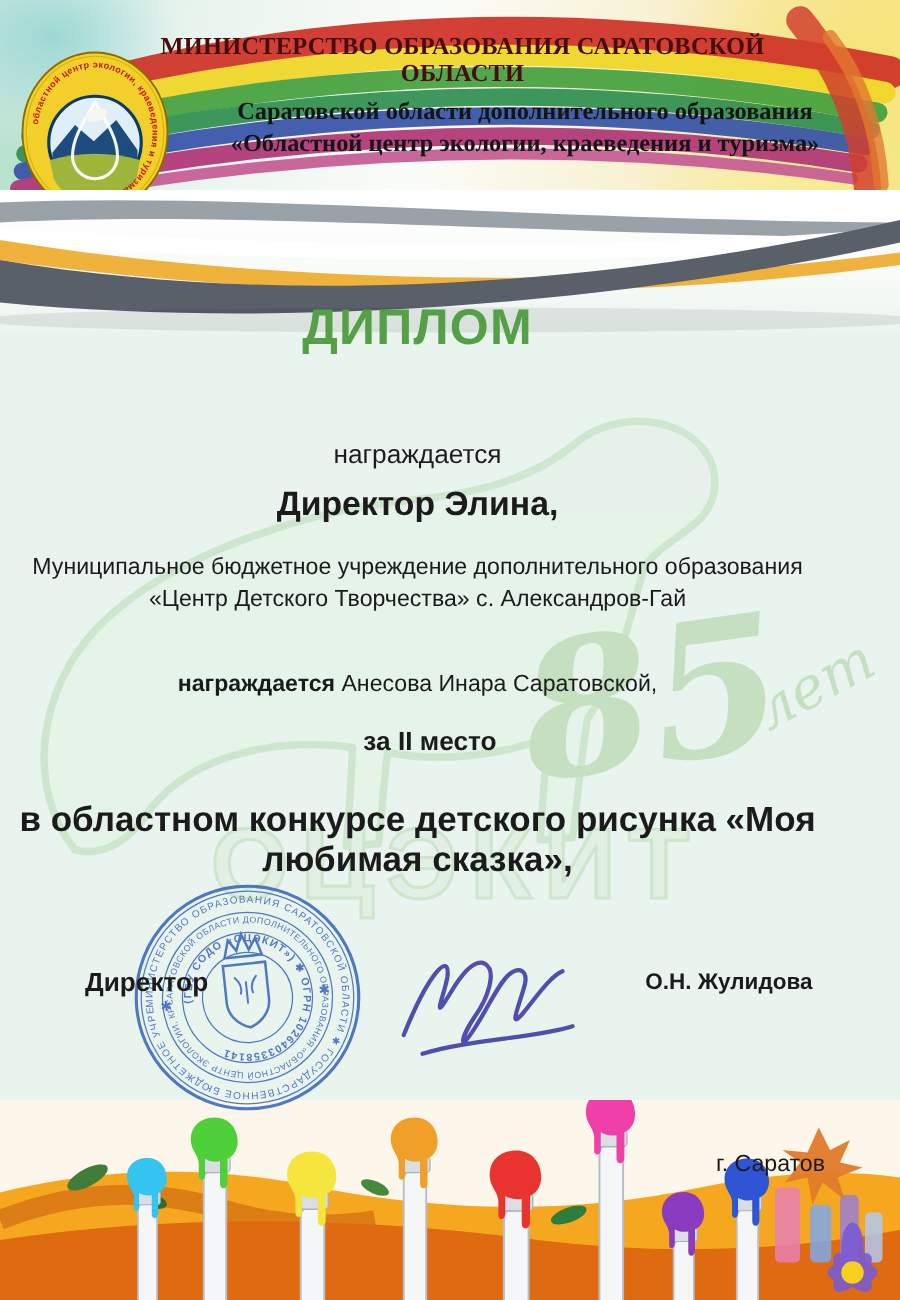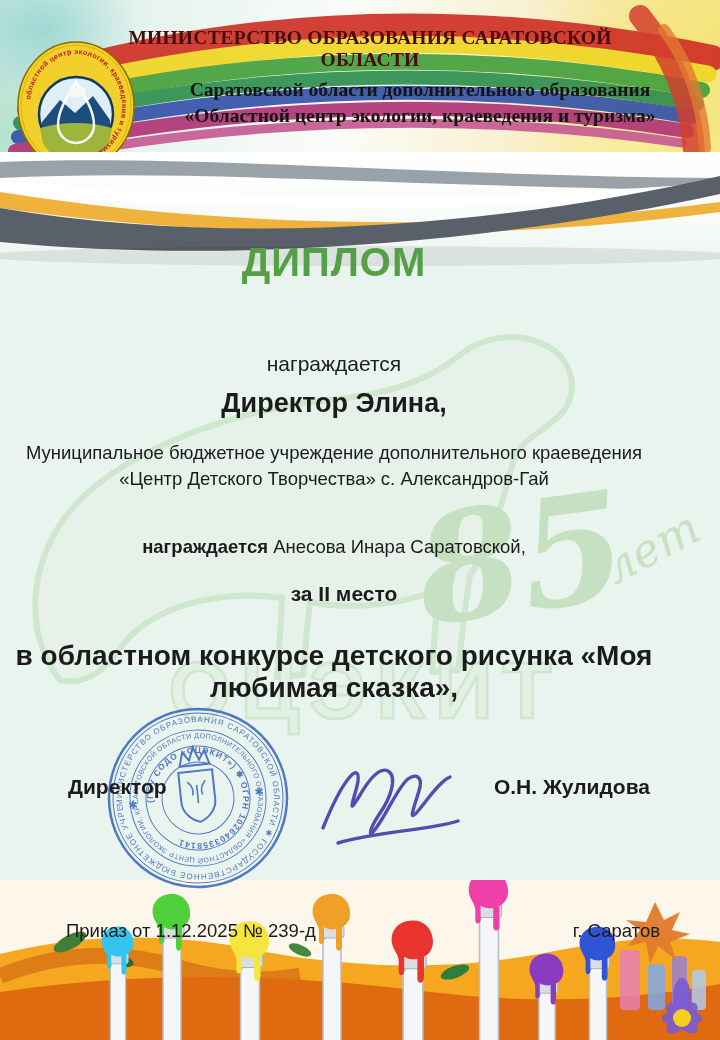--- a/index.html
+++ b/index.html
@@ -29,21 +29,21 @@
   .diploma{top:238px;font-size:40px;line-height:49px;font-weight:800;color:#55a047;letter-spacing:1px;}
   .awarded{top:352px;font-size:21px;color:#1d1d1d;}
   .recipient{top:388px;font-size:27px;font-weight:bold;}
   .org{top:440px;font-size:18.5px;line-height:26px;}
   .leader{top:536px;font-size:18.5px;}
   .leader b{font-weight:bold;}
   .place{top:582px;font-size:21px;font-weight:bold;padding-left:10px;}
   .contest{top:640px;font-size:28px;font-weight:bold;}
   .nomination{top:694px;font-size:18.5px;}
   .dir-label{position:absolute;left:68px;top:775px;font-size:21px;font-weight:bold;z-index:4;}
-  .dir-name{position:absolute;right:70px;top:775px;font-size:21px;font-weight:bold;z-index:4;}
+  .dir-name{position:absolute;right:70px;top:775px;font-size:18px;font-weight:bold;z-index:4;}
   .order{position:absolute;left:66px;top:920px;font-size:18.5px;z-index:5;}
   .city{position:absolute;right:60px;top:920px;font-size:18.5px;z-index:5;}
   
   .watermark{position:absolute;top:300px;left:0;z-index:0;}
   .stamp{position:absolute;left:103px;top:703px;z-index:3;opacity:.88;transform:rotate(-6deg);}
   .signature{position:absolute;left:308px;top:733px;z-index:3;}
   .bottom-art{position:absolute;left:0;bottom:0;z-index:1;}
 </style>
 </head>
 <body>
@@ -109,30 +109,29 @@
       <text x="365" y="418" text-anchor="middle" font-size="80" font-weight="bold" letter-spacing="10" fill="#ddeeda" stroke="#b8dcb2" stroke-width="2.5">ОЦЭКИТ</text>
     </g>
   </svg>
 
   <div class="tx diploma">
     <div>ДИПЛОМ</div>
   </div>
   <div class="tx awarded">награждается</div>
   <div class="tx recipient">Директор Элина,</div>
   <div class="tx org">
-    <div>Муниципальное бюджетное учреждение дополнительного краеведения</div>
+    <div>Муниципальное бюджетное учреждение дополнительного образования</div>
     <div>«Центр Детского Творчества» с. Александров-Гай</div>
   </div>
   <div class="tx leader"><b>награждается</b><span> Анесова Инара Саратовской,</span></div>
   <div class="tx place">за II место</div>
   <div class="tx contest">в областном конкурсе детского рисунка «Моя любимая сказка»,</div>
 
   <div class="dir-label">Директор</div>
   <div class="dir-name">О.Н. Жулидова</div>
-  <div class="order">Приказ от 1.12.2025 № 239-д</div>
   <div class="city">г. Саратов</div>
 
   <svg class="stamp" width="190" height="190" viewBox="0 0 190 190">
     <defs>
       <path id="st-r1" d="M95,95 m-76,0 a76,76 0 1,1 152,0 a76,76 0 1,1 -152,0"></path>
       <path id="st-r2" d="M95,95 m-60,0 a60,60 0 1,1 120,0 a60,60 0 1,1 -120,0"></path>
       <path id="st-r3" d="M95,95 m-45,0 a45,45 0 1,1 90,0 a45,45 0 1,1 -90,0"></path>
     </defs>
     <g stroke="#3a67bd" fill="none">
       <circle cx="95" cy="95" r="89" stroke-width="2.5"></circle>

